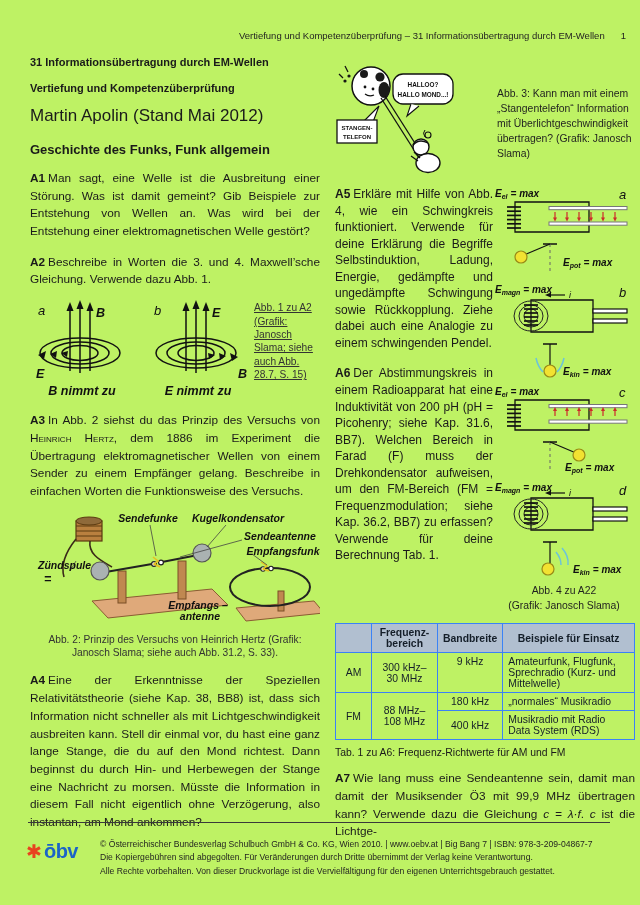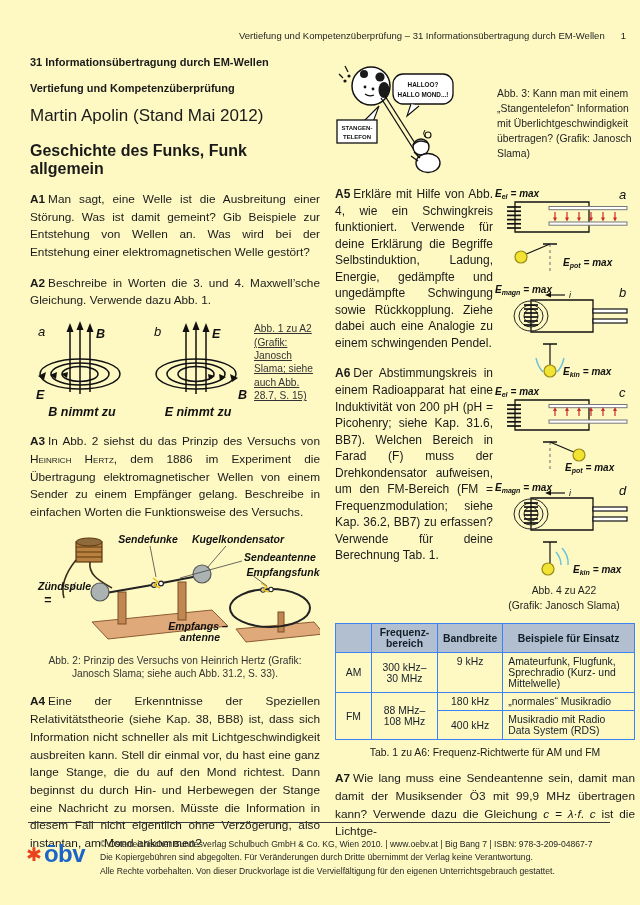--- a/index.html
+++ b/index.html
@@ -1,31 +1,31 @@
 <!DOCTYPE html>
 <html lang="de"><head>
 <meta charset="utf-8">
 <style>
   * { box-sizing: border-box; }
   body { margin:0; background:#e8e8e8; font-family:"Liberation Sans", sans-serif; }
-  .page { width:640px; height:905px; background:#fef9c3; position:relative; margin:0 auto;
+  .page { width:640px; height:905px; background:#bef264; position:relative; margin:0 auto;
           color:#1a1a1a; overflow:hidden; }
 
   .running-head { position:absolute; top:30px; left:0; right:14px; text-align:right;
                   font-size:9.5px; color:#1f1f1f; }
   .running-head .pageno { margin-left:16px; }
 
   .columns { position:absolute; top:56px; left:30px; display:flex; gap:15px; }
   .col-left { width:290px; }
   .col-right { width:300px; }
 
   h1 { font-size:11px; font-weight:bold; margin:0 0 14px 0; }
   h2 { font-size:11px; font-weight:bold; margin:0 0 12px 0; }
   .author { font-size:17px; margin:0 0 14px 0; }
-  .sect { font-size:16px; font-weight:bold; margin:16px 0 0 0; }
+  .sect { font-size:13px; font-weight:bold; margin:16px 0 0 0; }
 
   p.task { font-size:11.8px; line-height:1.5; text-align:justify; margin:13px 0 0 0; }
   .tlabel { font-weight:bold; margin-right:3px; }
   .smallcaps { font-variant:small-caps; }
 
   .fig1 { display:flex; margin:8px 0 0 0; }
   .fig1-side { width:66px; font-size:10.2px; line-height:1.32; color:#333; margin-left:2px; padding-top:4px;text-decoration:underline; }
   .fig2 { margin:8px 0 0 0; }
   .figcap { font-size:10.2px; line-height:1.32; color:#333; text-align:center; margin-top:2px; }
 
@@ -39,30 +39,30 @@
   .fig4-caption { text-align:center; font-size:10.4px; line-height:1.4; color:#1f1f1f; margin-top:2px; }
 
   table.freq { border-collapse:collapse; width:100%; margin-top:10px; font-size:10.4px; color:#141e29; }
   table.freq th, table.freq td { border:1px solid #3b82f6; padding:3px 5px; }
   table.freq th { background:#b1bfd0; font-weight:bold; text-align:center; }
   table.freq td.c { text-align:center; vertical-align:middle; }
   table.freq td.ex { text-align:left; vertical-align:middle; }
   table.freq th:nth-child(1){ width:36px; }
   table.freq th:nth-child(2){ width:66px; }
   table.freq th:nth-child(3){ width:62px; }
-  .table-caption { text-align:center; font-size:10.4px; margin-top:7px; }
+  .table-caption { text-align:left; font-size:10.4px; margin-top:7px; }
 
   p.a7 { font-size:11.8px; line-height:1.5; text-align:justify; margin:12px 0 0 0; }
   .it { font-style:italic; }
 
   .footer-rule { position:absolute; left:28px; right:30px; top:822px; border-top:1.2px solid #3a3a3a; }
   .footer { position:absolute; left:26px; top:838px; right:8px; display:flex; align-items:flex-start; gap:8px; }
   .logo { display:flex; align-items:center; width:66px; padding-top:2px; }
   .logo .star { color:#e8431f; font-size:19px; line-height:1; margin-right:2px; }
-  .logo .word { color:#1b64c8; font-weight:bold; font-size:24px; letter-spacing:-0.5px; }
+  .logo .word { color:#1b64c8; font-weight:bold; font-size:20px; letter-spacing:-0.5px; }
   .footer-text { font-size:8.6px; line-height:1.55; color:#1f1f1f; }
 
   svg text { font-family:"Liberation Sans", sans-serif; fill:#111; }
   .hand  { font-size:10.5px; font-style:italic; font-weight:600; }
   .hand2 { font-size:12.5px; font-style:italic; font-weight:700; }
   .flbl  { font-size:10px; font-weight:700; font-style:italic; }
   .fsub  { font-size:7px; font-weight:700; font-style:italic; }
   .fletter { font-size:13px; font-style:italic; }
 </style>
 </head>

